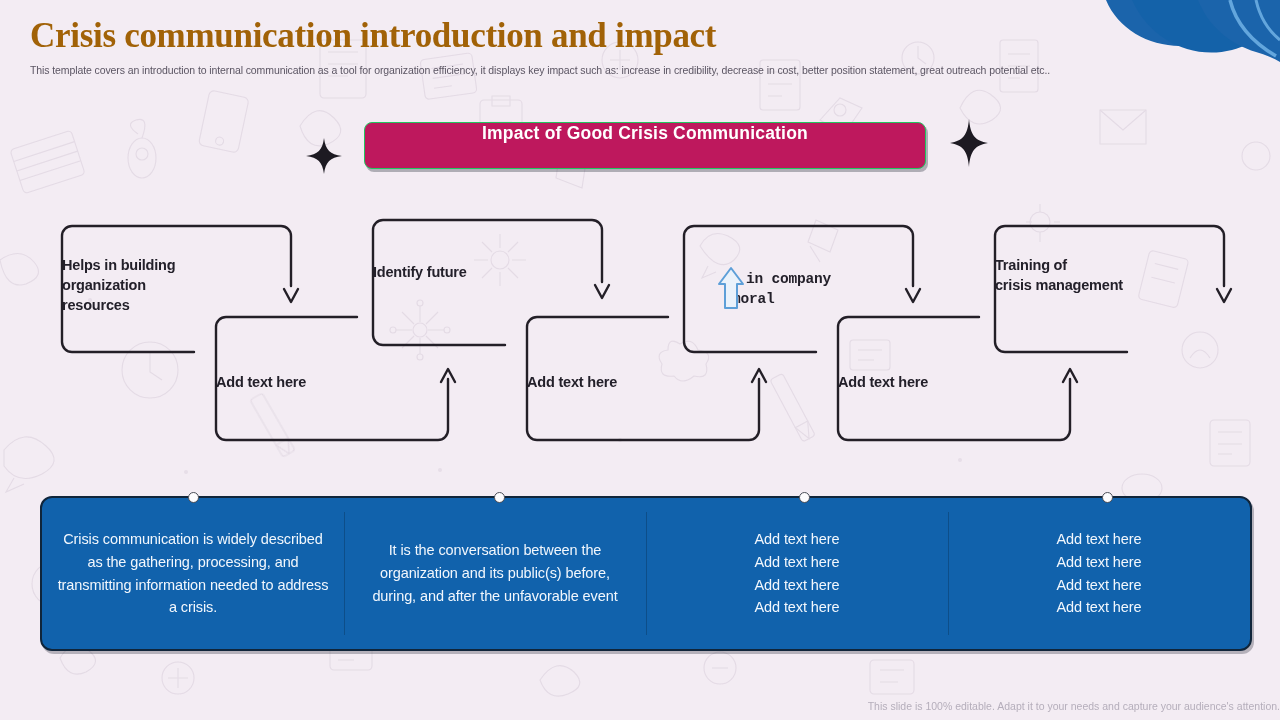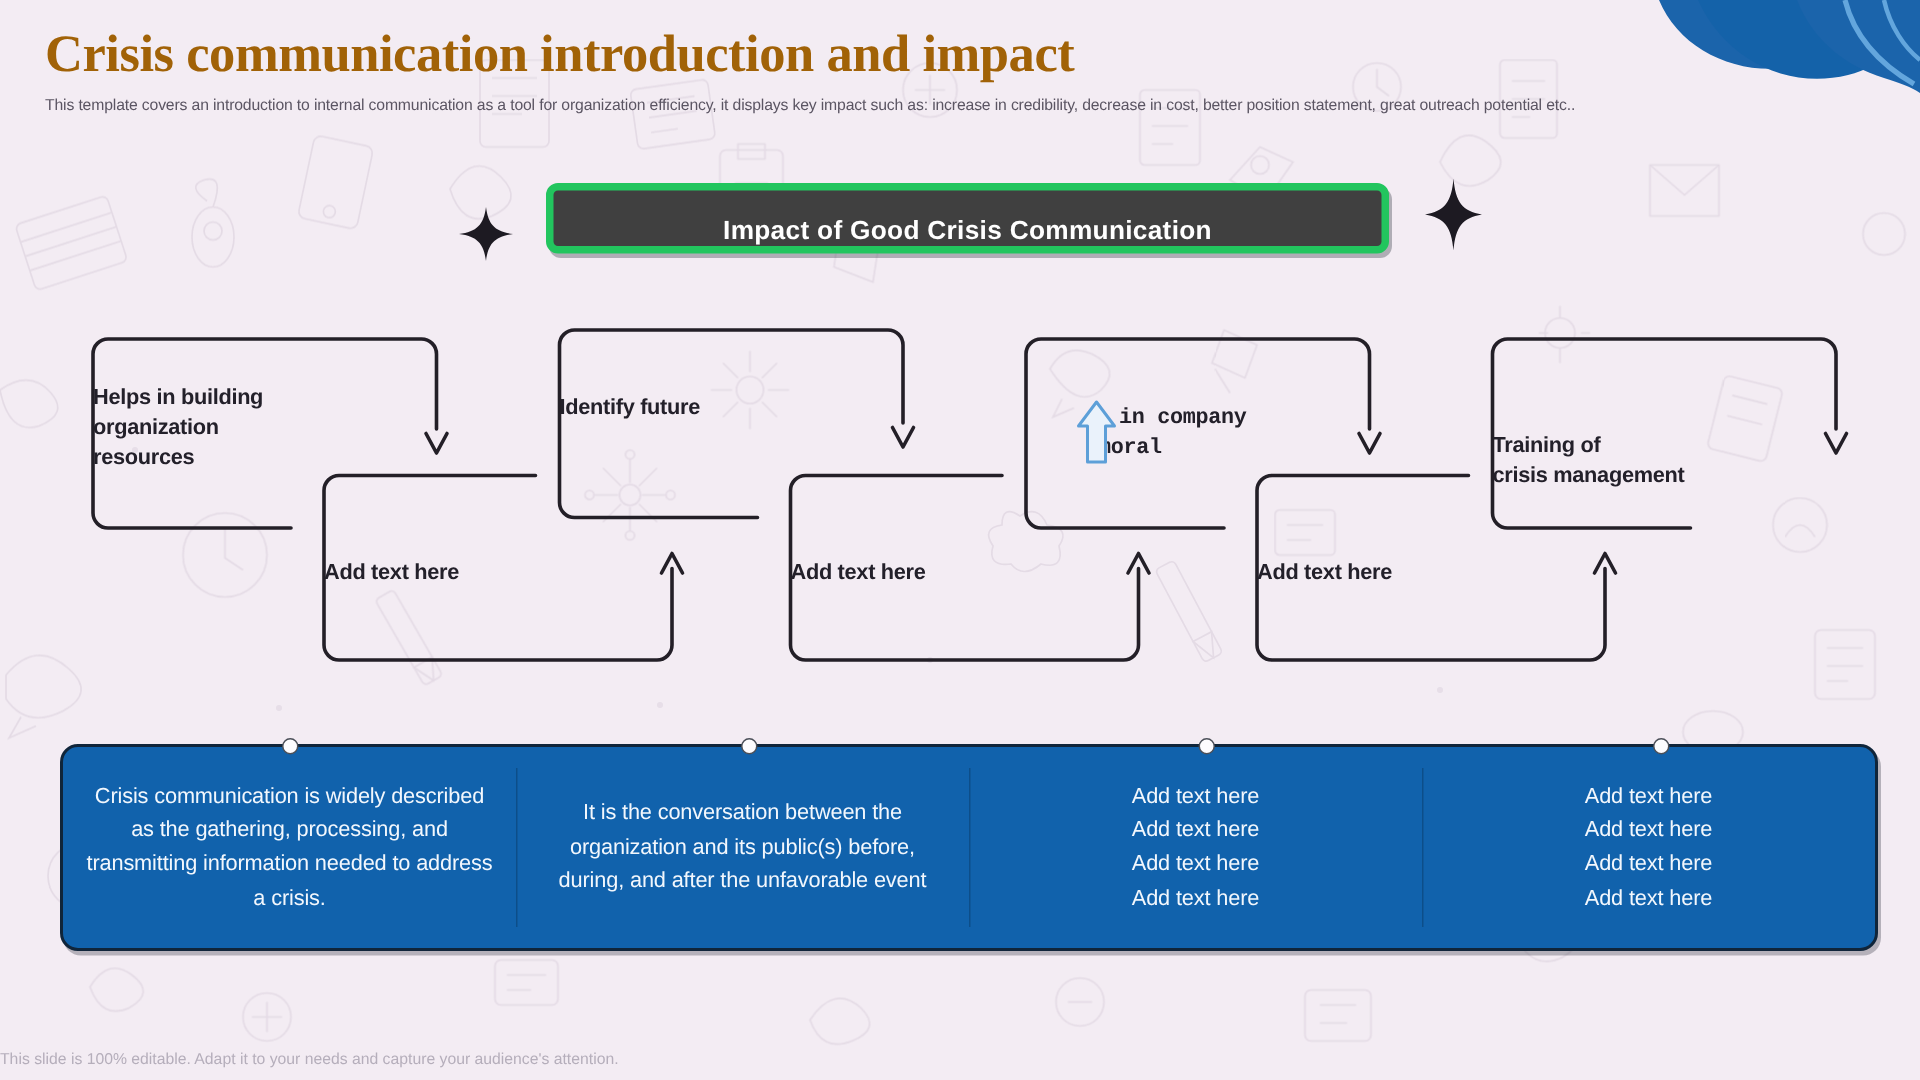--- a/index.html
+++ b/index.html
@@ -36,25 +36,25 @@
     font-size:10.5px;
     color:#5b5563;
     white-space:nowrap;
     letter-spacing:-.1px;
   }
 
   
   #banner {
     position:absolute; left:364px; top:122px;
     width:562px; height:47px;
-    background:#404040;
-    border:5px solid #22c55e;
+    background:#be185d;
+    border:1px solid #22c55e;
     border-radius:8px;
     box-shadow:2px 3px 0 rgba(20,25,40,.30);
-    display:flex; align-items:flex-end; justify-content:center;
+    display:flex; align-items:flex-start; justify-content:center;
   }
   #banner-label {
     color:#fff; font-size:17.5px; font-weight:bold;
     letter-spacing:.2px;
   }
 
   
   #flow { position:absolute; left:0; top:0; width:1280px; height:480px; }
 
   .flow-label {
@@ -66,21 +66,21 @@
     line-height:1.37;
     letter-spacing:-.2px;
   }
   .flow-label.lower { font-size:14.5px; }
 
   .up-arrow-icon { position:absolute; }
 
   
   #summary-panel {
     position:absolute; left:40px; top:496px;
-    width:1212px; height:138px;
+    width:1212px; height:155px;
     background:#1162ac;
     border:2px solid #10253a;
     border-radius:12px;
     box-shadow:2px 3px 0 rgba(20,25,40,.28);
     display:flex;
   }
   .summary-col {
     flex:1;
     display:flex; align-items:center; justify-content:center;
     padding:0 14px;
@@ -107,21 +107,21 @@
     width:11px; height:11px; border-radius:50%;
     background:#fdfcfe; border:1px solid #4b4f58;
   }
 
   
   .sparkle { position:absolute; }
 
   
   #footer-note {
     position:absolute; left:0; right:0; top:700px;
-    text-align:left;
+    text-align:right;
     font-size:10.5px;
     color:#b5aebb;
   }
 </style>
 </head>
 <body>
 
 <svg id="doodle-bg" viewBox="0 0 1280 720" xmlns="http://www.w3.org/2000/svg">
   <g fill="none" stroke="#cfc3d2" stroke-width="1.1" opacity="0.75">
 
@@ -363,21 +363,21 @@
 </div>
 
 <div class="flow-label" style="left:718px; top:270px; width:170px; text-align:left;font-family:Liberation Mono, monospace;">
   <div style="padding-left:28px;">in company</div>
   <div style="text-align:left; padding-left:14px;">moral</div>
 </div>
 <svg class="up-arrow-icon" style="left:717px; top:266px; width:28px; height:46px;" viewBox="0 0 28 46" xmlns="http://www.w3.org/2000/svg">
   <path d="M14 2 L26 18 L20 18 L20 42 L8 42 L8 18 L2 18 Z" fill="#eaf2fb" stroke="#5d9fd8" stroke-width="2" stroke-linejoin="round"></path>
 </svg>
 
-<div class="flow-label" style="left:995px; top:256px; width:230px;margin-top:32px;">
+<div class="flow-label" style="left:995px; top:256px; width:230px;">
   <div>Training of</div>
   <div>crisis management</div>
 </div>
 
 <div class="flow-label lower" style="left:216px; top:373px; width:234px;">Add text here</div>
 <div class="flow-label lower" style="left:527px; top:373px; width:234px;">Add text here</div>
 <div class="flow-label lower" style="left:838px; top:373px; width:234px;">Add text here</div>
 
 <div id="summary-panel">
   <div class="summary-col">

